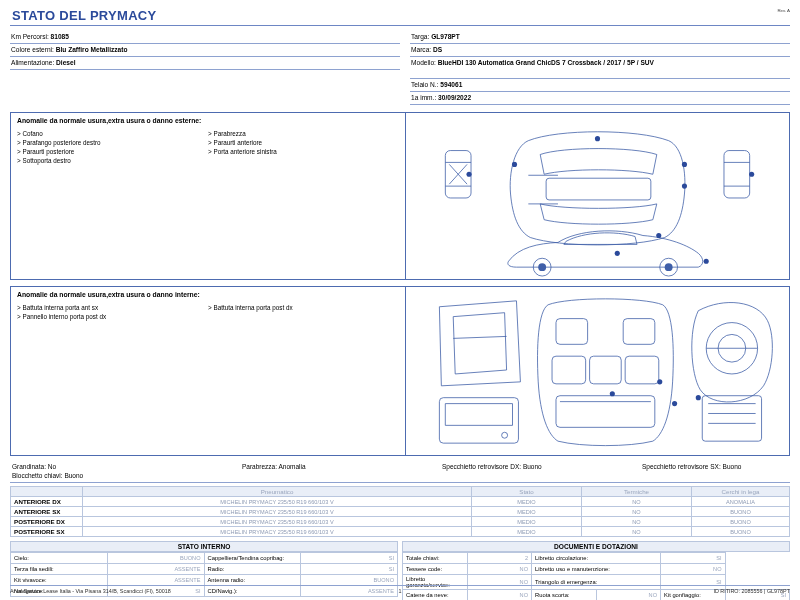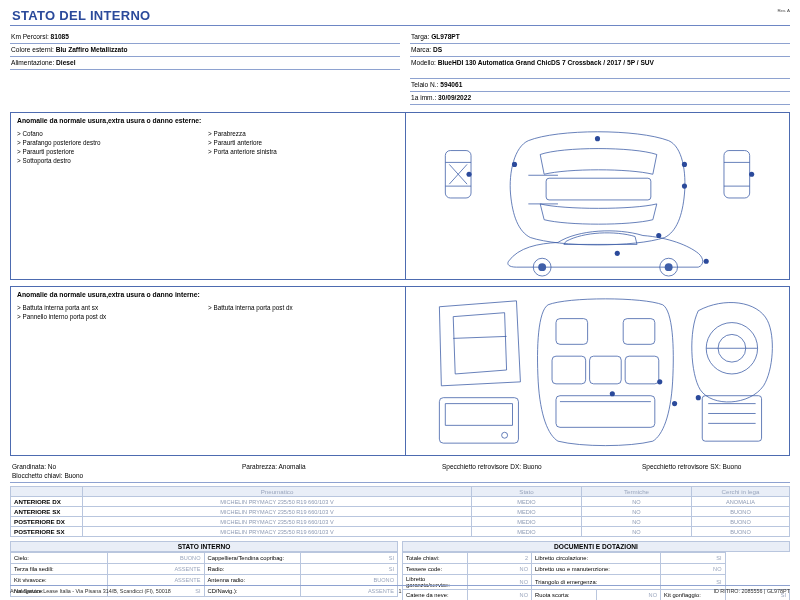--- a/index.html
+++ b/index.html
@@ -206,21 +206,21 @@
   .footer .f-left { flex: 1; }
   .footer .f-center { width: 60px; text-align: center; }
   .footer .f-right { flex: 1; text-align: right; }
 </style>
 </head>
 <body>
 
 <div class="page">
 
   <div class="rev">Rev. A</div>
-  <div class="doc-title">STATO DEL INTERNO</div>
+  <div class="doc-title">STATO DEL PRYMACY</div>
   <div class="hr-blue"></div>
 
   <div class="topinfo">
     <div class="col left">
       <div class="inforow">
         <span class="lbl">Km Percorsi:</span>
         <span class="val">81085</span>
       </div>
       <div class="inforow">
         <span class="lbl">Colore esterni:</span>

